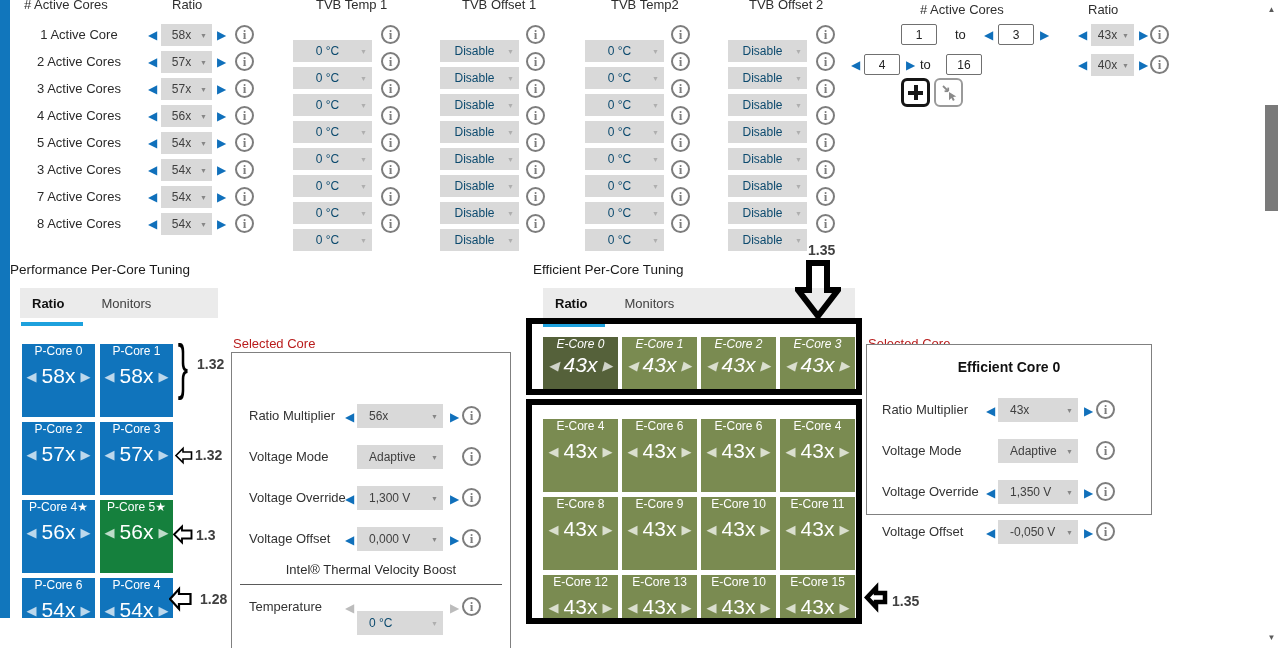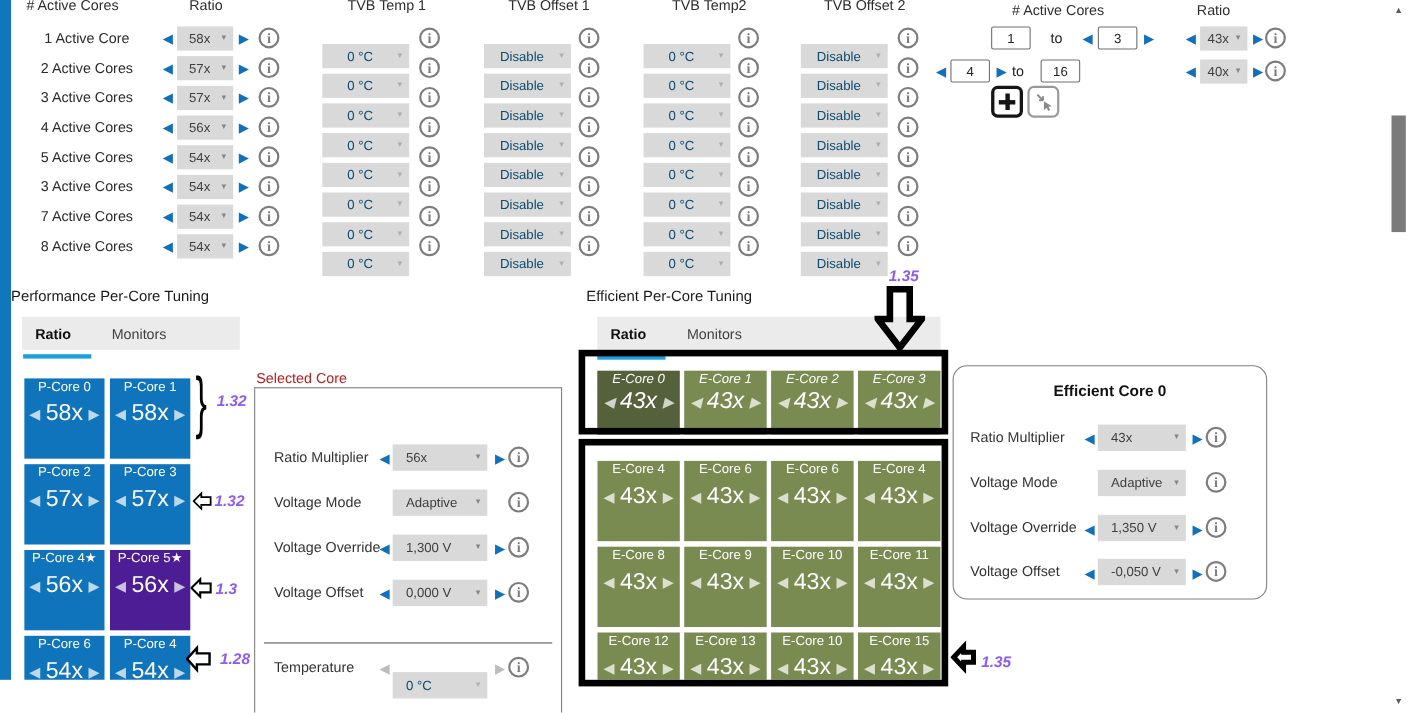--- a/index.html
+++ b/index.html
@@ -61,30 +61,30 @@
   .tabbar { position:absolute; height:30px; background:#ebebeb; display:flex; align-items:center; padding-left:12px; gap:37px; font-size:13px; color:#3f3f3f; }
   .tab.active { font-weight:bold; color:#101010; }
   .underline { position:absolute; height:4px; background:#1da1dd; }
 
   
   .tile { position:relative; background:#1074bc; color:#fff; text-align:center; width:100%; height:100%; }
   .tname { font-size:12px; margin-top:9px; white-space:nowrap; }
   .tval { margin-top:6px; font-size:21px; display:flex; align-items:center; justify-content:center; gap:5px; line-height:24px; }
   .tarrow { font-size:13px; color:rgba(255,255,255,.72); line-height:1; }
   .pgrid { position:absolute; left:22px; top:335px; width:152px; height:283px; display:grid; grid-template-columns:73px 73px; grid-auto-rows:73px; gap:5px; overflow:hidden; }
-  .tile.selected { background:#4c1d95; }
+  .tile.selected { background:#15803d; }
   .etile { background:#7a8b51; }
   .etile.selected { background:#55613a; }
   .egrid1 { position:absolute; left:543px; top:331px; display:grid; grid-template-columns:repeat(4,75px); grid-auto-rows:58px; gap:4px;font-style:italic; }
   .egrid1 .tname { margin-top:6px; }
   .egrid1 .tval { margin-top:2px; }
   .egrid2 { position:absolute; left:543px; top:410px; width:320px; height:208px; display:grid; grid-template-columns:repeat(4,75px); grid-auto-rows:73px; gap:5px 4px; overflow:hidden; }
 
   
-  .note { position:absolute; font-size:14px; font-weight:600; color:#8b5cf6; white-space:nowrap;font-style:italic; }
+  .note { position:absolute; font-size:14px; font-weight:600; color:#404040; white-space:nowrap; }
   .brace { position:absolute; left:168px; top:328px; width:30px; height:76px; font-size:62px; line-height:76px; color:#000; transform:scaleX(.5); text-align:center; }
   .brace::before { content:"}"; }
   .hl { position:absolute; border:6px solid #000; background:transparent; pointer-events:none; z-index:5; }
   .ann { position:absolute; z-index:6; pointer-events:none; }
 
   
   .sc-label { position:absolute; font-size:13px; color:#b91c1c; }
   .scbox { position:absolute; border:1px solid #808080; background:#fff; }
   .sc-title { position:absolute; top:14px; left:0; width:100%; text-align:center; font-size:14px; font-weight:bold; color:#111; }
   .prow { position:absolute; left:0; width:100%; height:24px; }
@@ -569,20 +569,21 @@
     <div class="prow" style="top:174px;">
       <span class="plabel">Voltage Offset</span>
       <span class="spin i-left sl"></span>
       <div class="dd la">
         <span class="dd-t">0,000 V</span>
         <span class="caret"></span>
       </div>
       <span class="spin i-right sr"></span>
       <span class="info"></span>
     </div>
+    <div class="tvb-head">Intel® Thermal Velocity Boost</div>
     <div class="divider"></div>
     <div class="prow" style="top:242px;">
       <span class="plabel">Temperature</span>
       <span class="spin gray i-left sl"></span>
       <div class="dd dis la">
         <span class="dd-t">0 °C</span>
         <span class="caret"></span>
       </div>
       <span class="spin gray i-right sr"></span>
       <span class="info"></span>
@@ -786,21 +787,21 @@
       </svg>
   </div>
   <div class="ann" style="left:864px;top:582px;">
     <svg width="24" height="31" viewBox="0 0 24 31">
         <path d="M3 15.5 L12 6 L12 11 L21 11 L21 20 L12 20 L12 25 Z" fill="#fff" stroke="#000" stroke-width="4.5"></path>
       </svg>
   </div>
   <div class="note" style="left:892px;top:593px;">1.35</div>
 
   <div class="sc-label" style="left:868px;top:336px;">Selected Core</div>
-  <div class="scbox effp" style="left:866px;top:332px;width:286px;height:213px;border-radius:13px;">
+  <div class="scbox effp" style="left:866px;top:344px;width:286px;height:171px;">
     <div class="sc-title">Efficient Core 0</div>
     <div class="prow" style="top:53px;">
       <span class="plabel">Ratio Multiplier</span>
       <span class="spin i-left sl"></span>
       <div class="dd la">
         <span class="dd-t">43x</span>
         <span class="caret"></span>
       </div>
       <span class="spin i-right sr"></span>
       <span class="info"></span>

